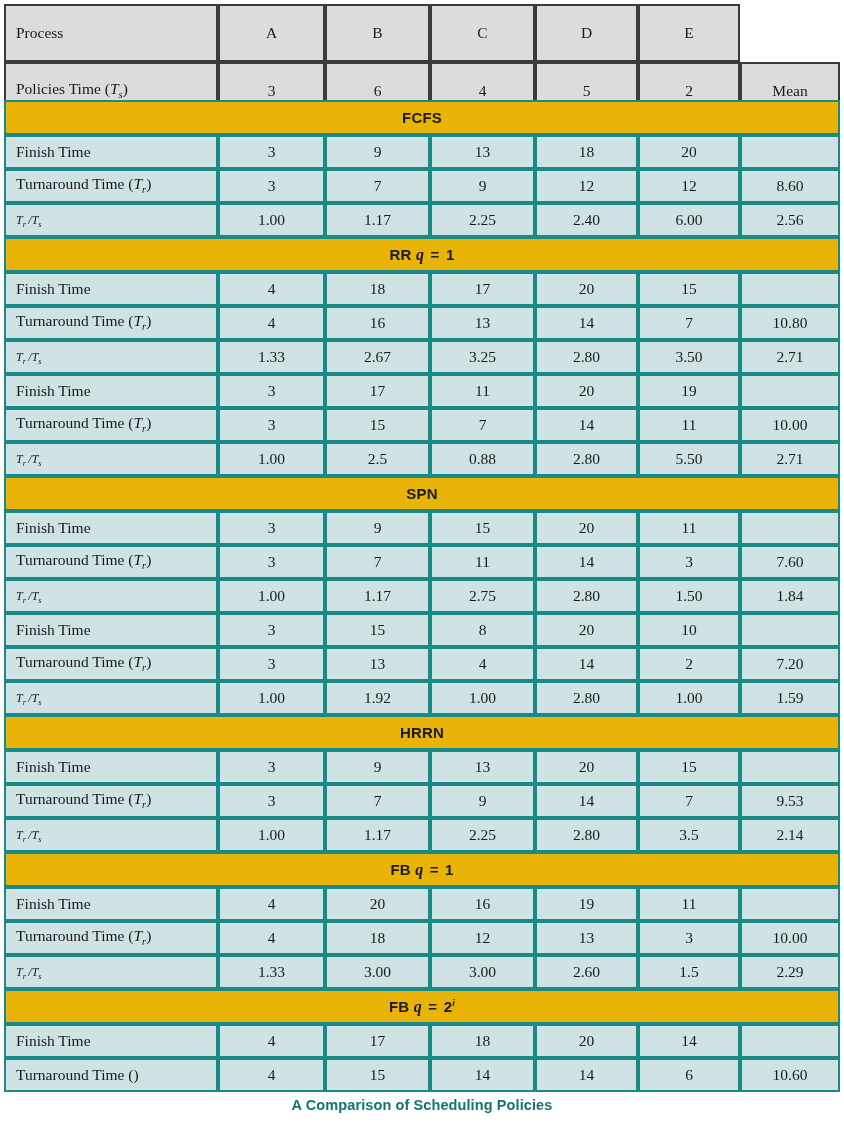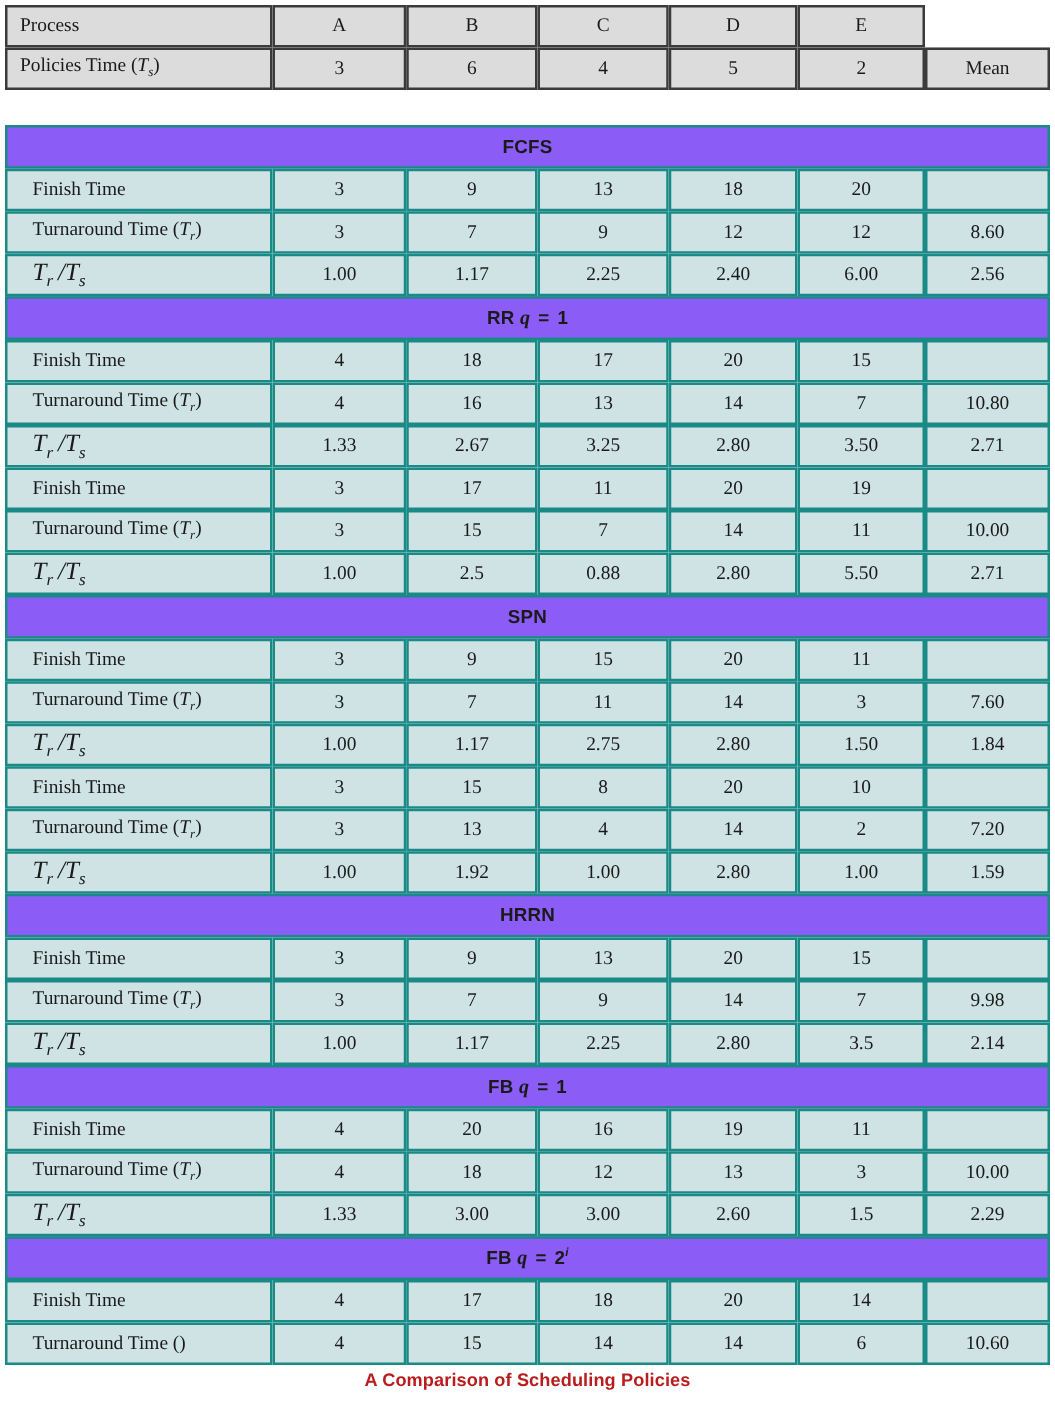--- a/index.html
+++ b/index.html
@@ -32,21 +32,21 @@
     border-spacing: 0;
     table-layout: fixed;
   }
   .head-table td {
     height: 30px;
     background: #dcdcdc;
     border: 2px solid #3b3b3b;
     font-size: 15.5px;
     text-align: center;
     vertical-align: middle;
-    padding: 0;
+    padding: 12px;
     line-height: 1;
   }
   .head-table td.lbl {
     text-align: left;
     padding-left: 10px;
   }
   .head-table td.blank {
     background: transparent;
     border: none;
   }
@@ -66,38 +66,38 @@
     background: #cfe3e4;
     border: 2px solid #1a8a86;
     font-size: 15.5px;
     text-align: center;
     vertical-align: middle;
     padding: 0;
     line-height: 1;
   }
   .body-table td.lbl {
     text-align: left;
-    padding-left: 20px;
+    padding-left: 10px;
   }
   .body-table tr.section-row td {
-    background: #8b5cf6;
+    background: #eab308;
     border-left: 2px solid #1a8a86;
     border-right: 2px solid #1a8a86;
     border-top: 2px solid #1a8a86;
     border-bottom: 2px solid #1a8a86;
     font-family: "Liberation Sans", "DejaVu Sans", sans-serif;
     font-weight: bold;
     font-size: 15px;
     height: 31px;
     letter-spacing: 0.2px;
   }
 
   .ratio {
     font-style: italic;
-    font-size: 20px;
+    font-size: 12px;
   }
   .ratio sub {
     font-size: 0.68em;
     font-style: italic;
   }
   .tsub sub {
     font-size: 0.68em;
     font-style: italic;
   }
   .tsub i { font-style: italic; }
@@ -118,21 +118,21 @@
   
   .caption {
     position: absolute;
     left: 0;
     top: 1097px;
     width: 844px;
     text-align: center;
     font-family: "Liberation Sans", "DejaVu Sans", sans-serif;
     font-weight: bold;
     font-size: 14.5px;
-    color: #b91c1c;
+    color: #0f766e;
     letter-spacing: 0.1px;
   }
 </style>
 </head>
 <body>
 
 <div class="sheet">
 
   <table class="head-table">
     <colgroup>
@@ -333,21 +333,21 @@
           <td>15</td>
           <td></td>
         </tr>
         <tr>
           <td class="lbl tsub">Turnaround Time (<i>T</i><sub><i>r</i></sub>)</td>
           <td>3</td>
           <td>7</td>
           <td>9</td>
           <td>14</td>
           <td>7</td>
-          <td>9.98</td>
+          <td>9.53</td>
         </tr>
         <tr>
           <td class="lbl"><span class="ratio"><i>T</i><sub>r</sub> /<i>T</i><sub>s</sub></span></td>
           <td>1.00</td>
           <td>1.17</td>
           <td>2.25</td>
           <td>2.80</td>
           <td>3.5</td>
           <td>2.14</td>
         </tr>

